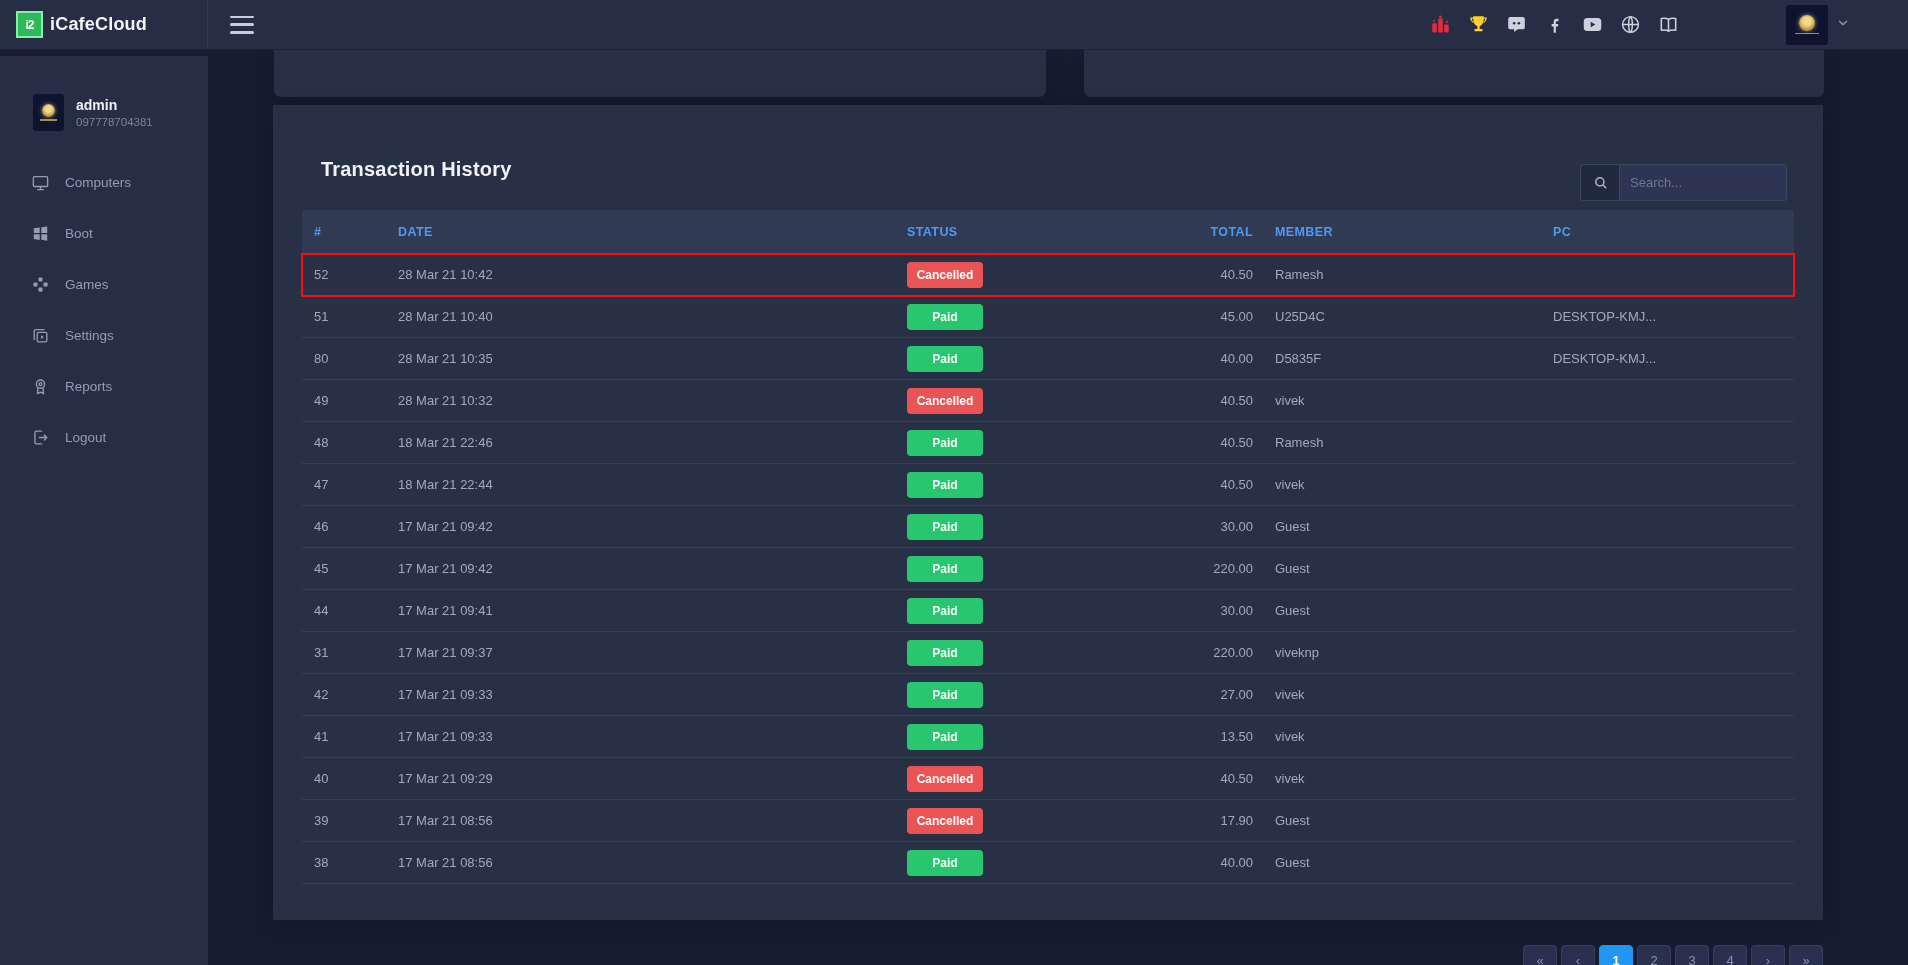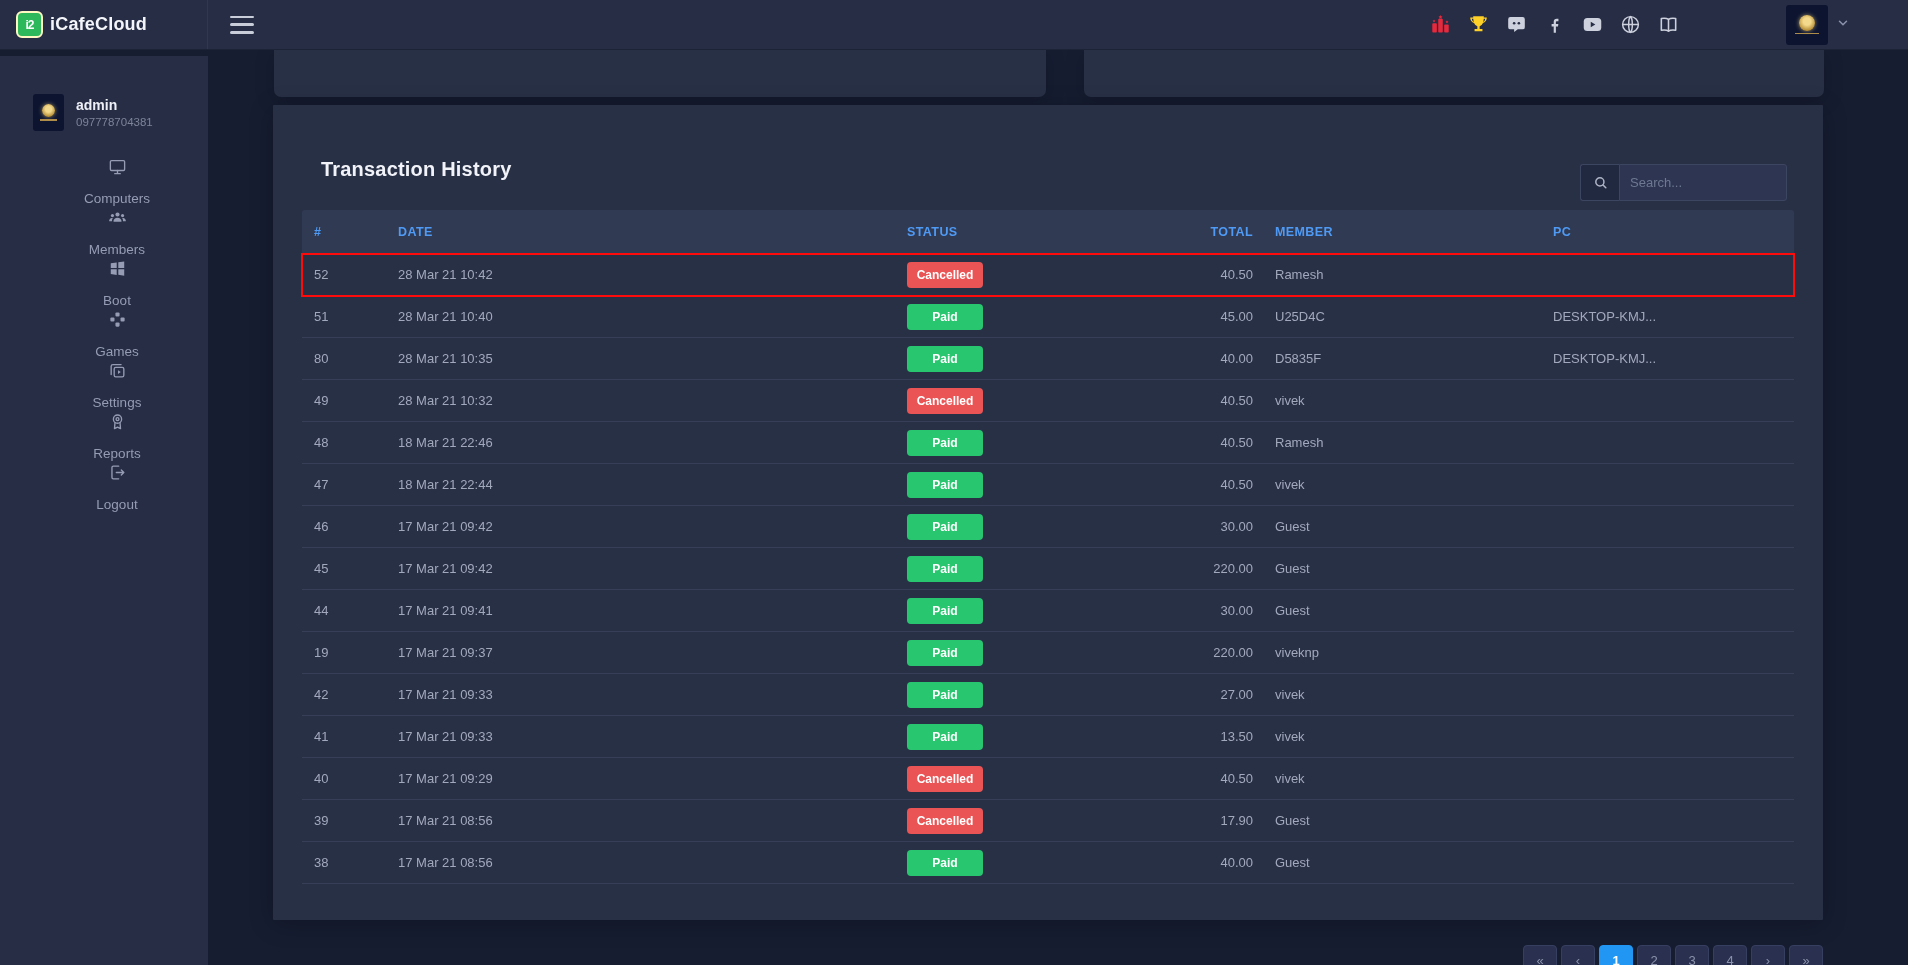--- a/index.html
+++ b/index.html
@@ -14,22 +14,22 @@
   
   .navbar {
     position:absolute; top:0; left:0; width:1908px; height:50px;
     background:#262d45; display:flex; align-items:center;
     border-bottom:1px solid #1d2337; z-index:20;
   }
   .nav-left { width:208px; height:100%; display:flex; align-items:center;
     padding-left:16px; border-right:1px solid #30374f; }
   .logo { display:flex; align-items:center; gap:7px; cursor:pointer; }
   .logo-mark {
-    width:27px; height:27px; border-radius:6px; background:#2eb85c;
-    border:2px solid #fef9c3; color:#fff; font-weight:bold; font-size:12px;
+    width:27px; height:27px; border-radius:0; background:#2eb85c;
+    border:2px solid #86efac; color:#fff; font-weight:bold; font-size:12px;
     display:flex; align-items:center; justify-content:center; letter-spacing:-1px;
   }
   .logo-text { color:#f4f5f9; font-size:18px; font-weight:bold; letter-spacing:.2px; }
   .hamburger { margin-left:22px; width:24px; height:18px; display:flex;
     flex-direction:column; justify-content:space-between; cursor:pointer; }
   .hamburger span { display:block; height:2.6px; background:#c9cdd9; border-radius:2px; }
 
   .nav-right { margin-left:auto; display:flex; align-items:center; padding-right:58px; }
   .nav-icons { display:flex; align-items:center; gap:10px; }
   .nav-icon { width:28px; height:28px; display:flex; align-items:center;
@@ -60,21 +60,21 @@
   .admin-block { display:flex; align-items:center; gap:12px; padding:38px 0 0 33px; }
   .admin-avatar { width:31px; height:37px; }
   .admin-avatar .gold-circle { width:13px; height:13px; }
   .admin-name { color:#eef0f6; font-size:14px; font-weight:bold; }
   .admin-phone { color:#7d8499; font-size:11.5px; margin-top:3px; }
 
   .side-nav { margin-top:26px; }
   .side-item {
     height:51px; display:flex; align-items:center; gap:15px;
     padding-left:26px; margin:0 5px; border-radius:10px;
-    color:#959cb4; font-size:13.5px; cursor:pointer;flex-direction:column;
+    color:#959cb4; font-size:13.5px; cursor:pointer;
   }
   .side-item svg { width:19px; height:19px; flex:0 0 auto; }
   .side-item.active { background:#333b58; color:#f2f3f8; }
 
   
   .main { position:absolute; left:208px; top:50px; width:1700px; height:915px; }
 
   .top-card { position:absolute; top:0; height:47px; background:#283046;
     border-radius:0 0 7px 7px; box-shadow:0 4px 20px rgba(0,0,0,.18); }
   .top-card.left  { left:66px;  width:772px; }
@@ -234,32 +234,20 @@
           <svg viewBox="0 0 24 24" fill="none" stroke="currentColor" stroke-width="1.7" stroke-linecap="round" stroke-linejoin="round">
             <rect x="3" y="4.5" width="18" height="12.5" rx="1.5"></rect>
             <path d="M8.5 21h7M12 17v4"></path>
           </svg>
         </span>
         <span>Computers</span>
       </div>
       <div class="side-item">
         <span style="display: flex;">
           <svg viewBox="0 0 24 24" fill="currentColor">
-            <circle cx="12" cy="8.2" r="2.6"></circle>
-            <circle cx="5.6" cy="9.6" r="2"></circle>
-            <circle cx="18.4" cy="9.6" r="2"></circle>
-            <path d="M12 12.2c2.8 0 5 1.8 5 4v1.3H7v-1.3c0-2.2 2.2-4 5-4z"></path>
-            <path d="M4.8 12.6c-1.9.3-3.3 1.6-3.3 3.2v1h3.6v-1.2c0-1.1.4-2.1 1.1-2.9-.4-.1-.9-.1-1.4-.1zM19.2 12.6c1.9.3 3.3 1.6 3.3 3.2v1h-3.6v-1.2c0-1.1-.4-2.1-1.1-2.9.4-.1.9-.1 1.4-.1z"></path>
-          </svg>
-        </span>
-        <span>Members</span>
-      </div>
-      <div class="side-item">
-        <span style="display: flex;">
-          <svg viewBox="0 0 24 24" fill="currentColor">
             <path d="M3.5 5.5L11 4.4v7.1H3.5zM13 4.1l7.5-1.1v8.5H13zM3.5 13h7.5v7.1l-7.5-1.1zM13 13h7.5v8l-7.5-1.1z"></path>
           </svg>
         </span>
         <span>Boot</span>
       </div>
       <div class="side-item">
         <span style="display: flex;">
           <svg viewBox="0 0 24 24" fill="currentColor">
             <rect x="9.4" y="3" width="5.2" height="5.2" rx="1.4"></rect>
             <rect x="9.4" y="15.8" width="5.2" height="5.2" rx="1.4"></rect>
@@ -392,21 +380,21 @@
           </div>
           <div class="trow">
             <div class="cell c0">44</div>
             <div class="cell c1">17 Mar 21 09:41</div>
             <div class="cell c2"><span class="badge paid">Paid</span></div>
             <div class="cell c3">30.00</div>
             <div class="cell c4">Guest</div>
             <div class="cell c5"></div>
           </div>
           <div class="trow">
-            <div class="cell c0">19</div>
+            <div class="cell c0">31</div>
             <div class="cell c1">17 Mar 21 09:37</div>
             <div class="cell c2"><span class="badge paid">Paid</span></div>
             <div class="cell c3">220.00</div>
             <div class="cell c4">viveknp</div>
             <div class="cell c5"></div>
           </div>
           <div class="trow">
             <div class="cell c0">42</div>
             <div class="cell c1">17 Mar 21 09:33</div>
             <div class="cell c2"><span class="badge paid">Paid</span></div>

